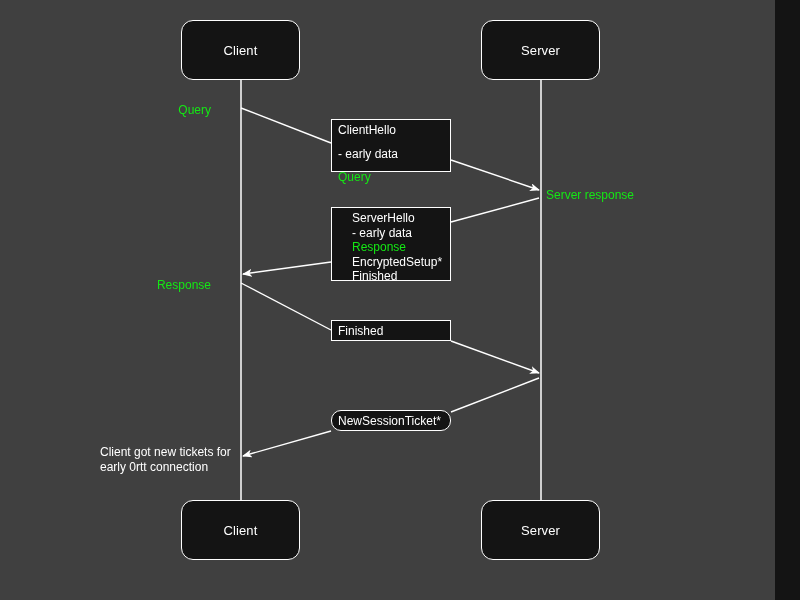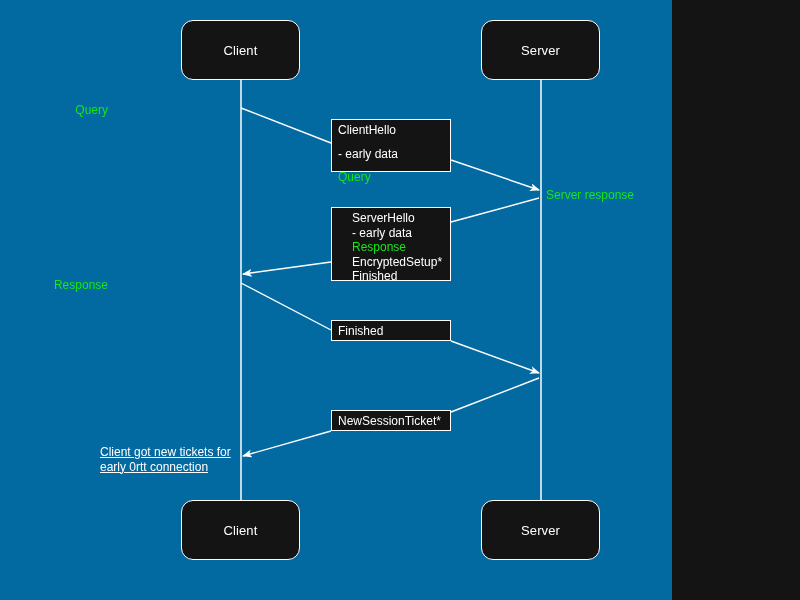--- a/index.html
+++ b/index.html
@@ -3,23 +3,23 @@
 <meta charset="utf-8">
 <title>TLS 1.3 0-RTT Sequence Diagram</title>
 <style>
   html, body {
     margin: 0;
     padding: 0;
     background: #141414;
   }
   #canvas {
     position: relative;
-    width: 672px;
+    width: 775px;
     height: 600px;
-    background: #0369a1;
+    background: #404040;
     overflow: hidden;
     font-family: "Liberation Sans", sans-serif;
   }
   svg.layer {
     position: absolute;
     left: 0;
     top: 0;
     width: 800px;
     height: 600px;
   }
@@ -67,21 +67,20 @@
     font-size: 12px;
     line-height: 14.5px;
     white-space: nowrap;
     font-family: "Liberation Sans", sans-serif;
   }
   .note.green {
     color: #14e814;
   }
   .note.white {
     color: #ffffff;
-    text-decoration: underline;
   }
   .note.right-align {
     text-align: right;
   }
 </style>
 </head>
 <body>
 
 <div id="canvas">
 
@@ -131,21 +130,21 @@
       <div class="msg-box" style="left: 331px; top: 207px; width: 120px; height: 74px; padding-left: 20px;">
         <div class="msg-line">ServerHello</div>
         <div class="msg-line">- early data</div>
         <div class="msg-line green">Response</div>
         <div class="msg-line">EncryptedSetup*</div>
         <div class="msg-line">Finished</div>
       </div>
       <div class="msg-box" style="left: 331px; top: 320px; width: 120px; height: 21px;">
         <div class="msg-line">Finished</div>
       </div>
-      <div class="msg-box" style="left: 331px; top: 410px; width: 120px; height: 21px;">
+      <div class="msg-box" style="left: 331px; top: 410px; width: 120px; height: 21px; border-radius: 10px;">
         <div class="msg-line">NewSessionTicket*</div>
       </div>
     </div>
 
   <div id="notes">
       <div class="note green right-align" style="right: 564px; top: 103px;">
         <div>Query</div>
       </div>
       <div class="note green" style="left: 546px; top: 188px;">
         <div>Server response</div>

